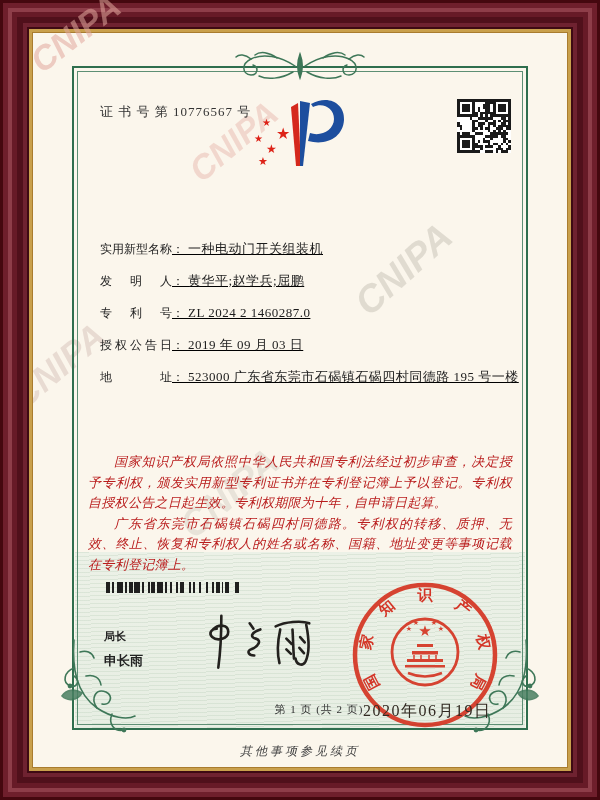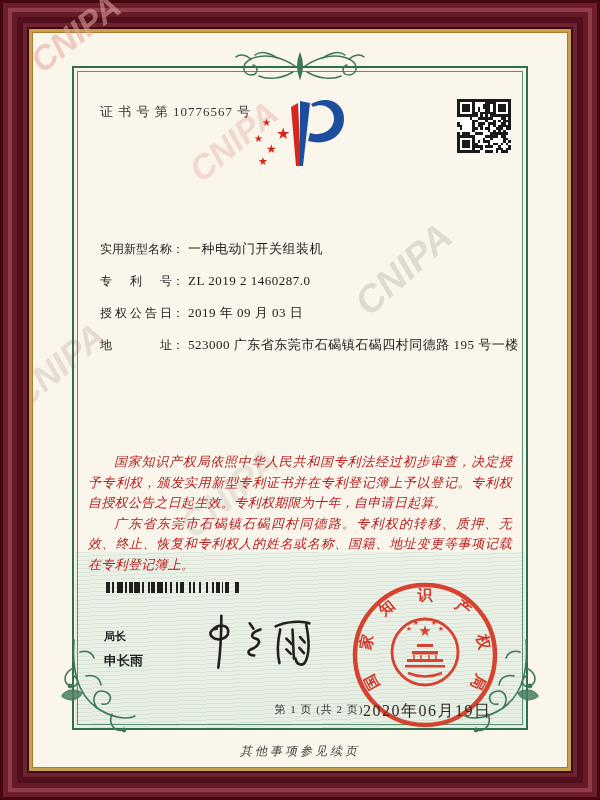--- a/index.html
+++ b/index.html
@@ -42,21 +42,21 @@
 
   
   #cert-no { left:100px; top:103px; font-size:13px; color:#333; letter-spacing:1px; z-index:4; }
   #logo { left:250px; top:88px; width:100px; height:86px; z-index:4; }
   .logo-star { position:absolute; color:#dd2318; font-family:"DejaVu Sans",sans-serif; line-height:1; z-index:4; }
   #qr { left:457px; top:99px; width:54px; height:54px; z-index:4; }
   #title { left:0; right:0; top:170px; text-align:center; font-size:30px; font-weight:bold; color:#141414; letter-spacing:8px; text-indent:8px; z-index:4; }
 
   
   #fields { left:100px; top:239px; width:430px; z-index:4; }
-  .field-row { height:18px; margin-bottom:14px; white-space:nowrap; }
+  .field-row { height:18px; margin-bottom:14px; white-space:nowrap;text-decoration:underline; }
   .flabel { display:inline-block; width:72px; font-size:12px; color:#222; text-align:justify; text-align-last:justify; vertical-align:baseline; }
   .colon { font-size:12px; color:#222; }
   .fvalue { font-size:13px; color:#1c1c1c; letter-spacing:.5px; }
   .fvalue2-label { display:inline-block; width:66px; margin-left:26px; font-size:12px; color:#222; text-align:justify; text-align-last:justify; }
   .v1 { display:inline-block; width:128px; }
 
   
   #paras { left:88px; top:452px; width:424px; z-index:4; }
   #paras p { font-size:13px; line-height:20.5px; font-style:italic; letter-spacing:.3px; color:#b91c1c; text-indent:2em; text-align:justify; }
 
@@ -306,22 +306,26 @@
         <rect x="5.142857142857143" y="41.142857142857146" width="7.714285714285715" height="7.714285714285715" fill="#1a1a1a"></rect>
       </svg></div>
 
 
   <div id="fields" class="abs">
     <div class="field-row">
       <span class="flabel">实用新型名称</span><span class="colon">：</span>
       <span class="fvalue">一种电动门开关组装机</span>
     </div>
     <div class="field-row">
+      <span class="flabel">发明人</span><span class="colon">：</span>
+      <span class="fvalue">黄华平;赵学兵;屈鹏</span>
+    </div>
+    <div class="field-row">
       <span class="flabel">专利号</span><span class="colon">：</span>
-      <span class="fvalue">ZL 2019 2 1460287.0</span>
+      <span class="fvalue">ZL 2024 2 1460287.0</span>
     </div>
     <div class="field-row">
       <span class="flabel">授权公告日</span><span class="colon">：</span>
       <span class="fvalue">2019 年 09 月 03 日</span>
     </div>
     <div class="field-row">
       <span class="flabel">地址</span><span class="colon">：</span>
       <span class="fvalue">523000 广东省东莞市石碣镇石碣四村同德路 195 号一楼</span>
     </div>
   </div>

